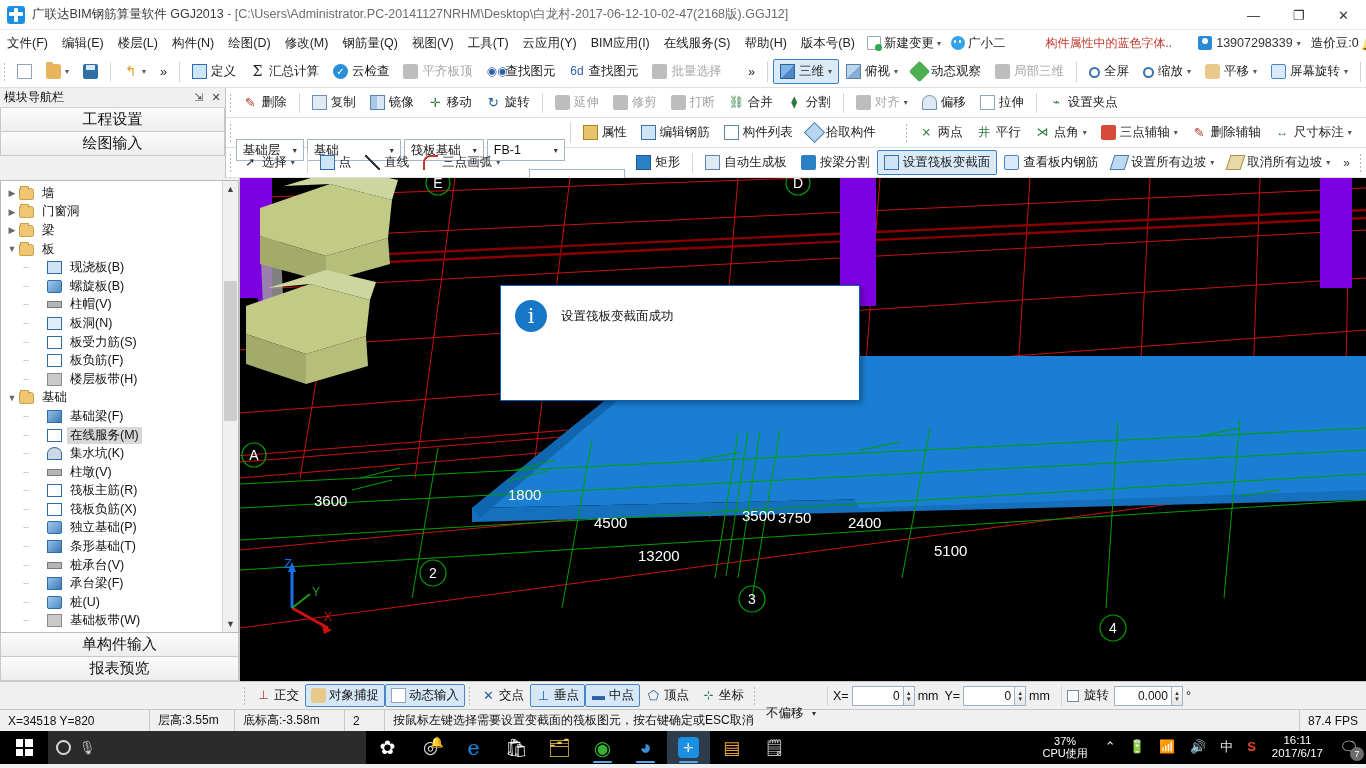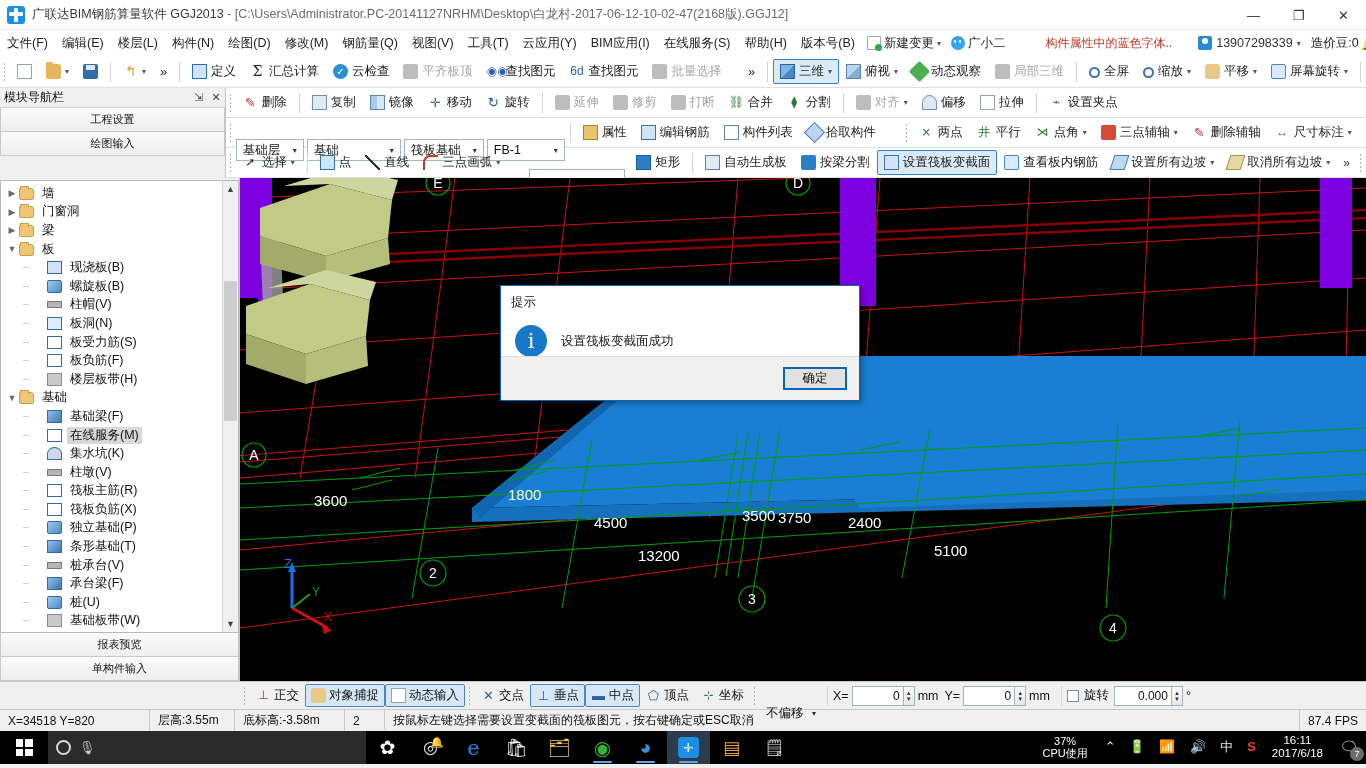--- a/index.html
+++ b/index.html
@@ -127,21 +127,21 @@
   
   .navpanel { width:240px; background:#f0f0f0; display:flex; flex-direction:column; border-right:1px solid #c3c3c3; }
   .nav-title {
     height:20px; display:flex; align-items:center; padding:0 4px; font-size:12px;
     color:#111; background:#f0f0f0; border-bottom:1px solid #d0d0d0;
   }
   .nav-title .sp { margin-left:auto; display:flex; gap:8px; color:#444; font-size:11px; }
   .nav-btn {
     height:24px; display:flex; align-items:center; justify-content:center;
     background:linear-gradient(#fbfbfb,#eeeeee); border:1px solid #c8c8c8;
-    border-top:none; font-size:11px; color:#111;
+    border-top:none; font-size:15px; color:#111;
   }
   .tree-wrap { flex:1; background:#fff; border:1px solid #b9b9b9; margin:2px 0 0 0; position:relative; overflow:hidden; }
   .tree { padding:3px 0 0 0; font-size:12.5px; color:#111; }
   .trow { display:flex; align-items:center; height:18.6px; padding-left:4px; white-space:nowrap; }
   .trow.sel > .tlabel { background:#d8d8d8; }
   .tw { width:14px; text-align:center; color:#6a6a6a; font-size:9px; flex:none; }
   .tdash { width:14px; flex:none; color:#b0b0b0; font-size:10px; text-align:center; }
   .tico { width:17px; height:15px; flex:none; margin-right:3px; position:relative; }
   .tfold { background:#f0c674; border:1px solid #c9a14a; border-radius:1px 3px 2px 2px; width:15px; height:12px; margin-top:2px;}
   .tfold::before{content:"";position:absolute;left:0;top:-3px;width:7px;height:3px;background:#f0c674;border:1px solid #c9a14a;border-bottom:none;border-radius:1px;}
@@ -811,22 +811,22 @@
               <span class="tico"></span>
               <span class="tlabel">其它</span>
             </div>
           </div>
         <div class="tree-sb">
           <div class="sb-arrow">▲</div>
           <div class="sb-thumb" style="top:100px;height:140px;"></div>
           <div class="sb-arrow" style="position:absolute;bottom:0;left:0;right:0;">▼</div>
         </div>
       </div>
+      <div class="nav-btn">单构件输入</div>
       <div class="nav-btn">报表预览</div>
-      <div class="nav-btn">单构件输入</div>
     </div>
 
     <div class="viewport">
       <svg class="vp-svg" viewBox="0 0 1126 503" preserveAspectRatio="none">
         <rect width="1126" height="503" fill="#000"></rect>
 
         <g stroke="#cc1111" stroke-width="1" fill="none">
           <path d="M0 20 L1126 -20"></path>
           <path d="M0 62 L1126 10"></path>
           <path d="M0 112 L1126 52"></path>
@@ -942,27 +942,23 @@
           <line x1="52" y1="430" x2="88" y2="450" stroke="#cc1111" stroke-width="3"></line>
           <polygon points="92,452 82,448 84,456" fill="#cc1111"></polygon>
           <line x1="52" y1="430" x2="70" y2="416" stroke="#1a9e1a" stroke-width="2"></line>
           <text x="44" y="390" fill="#1a6ff0" font-size="13" font-family="Liberation Sans, sans-serif">Z</text>
           <text x="72" y="418" fill="#1a9e1a" font-size="12" font-family="Liberation Sans, sans-serif">Y</text>
           <text x="84" y="443" fill="#cc1111" font-size="12" font-family="Liberation Sans, sans-serif">X</text>
         </g>
       </svg>
 
       <div class="dialog" style="left:260px;top:107px;">
-        <div class="dlg-title">提示</div>
         <div class="dlg-body">
           <div class="dlg-ico">i</div>
           <div class="dlg-msg">设置筏板变截面成功</div>
-        </div>
-        <div class="dlg-foot">
-          <div class="dlg-ok">确定</div>
         </div>
       </div>
     </div>
   </div>
 
   <div class="snapbar">
     <div style="width:238px;"></div>
     <div class="gripper"></div>
     <div class="sbtn">
         <span class="i" style="color:#b03a2e;font-size:12px;line-height:15px;text-align:center;">⊥</span>
@@ -1095,21 +1091,21 @@
         <div>CPU使用</div>
       </div>
       <div class="trayico">⌃</div>
       <div class="trayico">🔋</div>
       <div class="trayico">📶</div>
       <div class="trayico">🔊</div>
       <div class="trayico">中</div>
       <div class="trayico" style="color:#e8452b;font-weight:bold;">S</div>
       <div class="clock">
         <div>16:11</div>
-        <div>2017/6/18</div>
+        <div>2017/6/17</div>
       </div>
       <div class="notif">
         <span style="font-size:15px;color:#ddd;">🗨</span>
         <span class="notif-badge">7</span>
       </div>
     </div>
   </div>
 
 </div>
 

